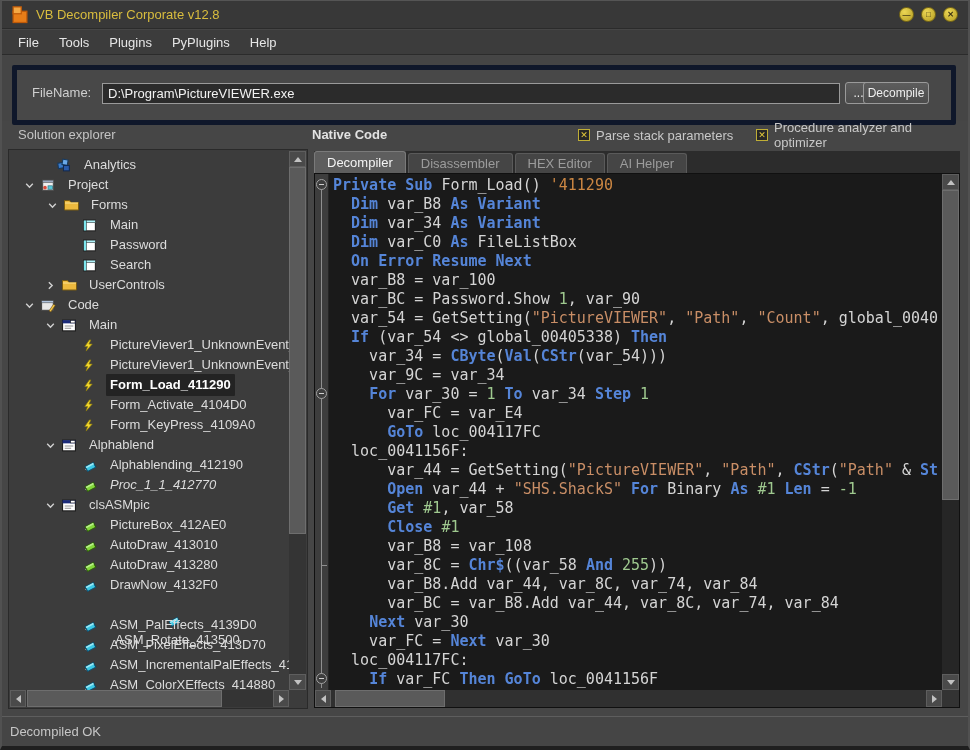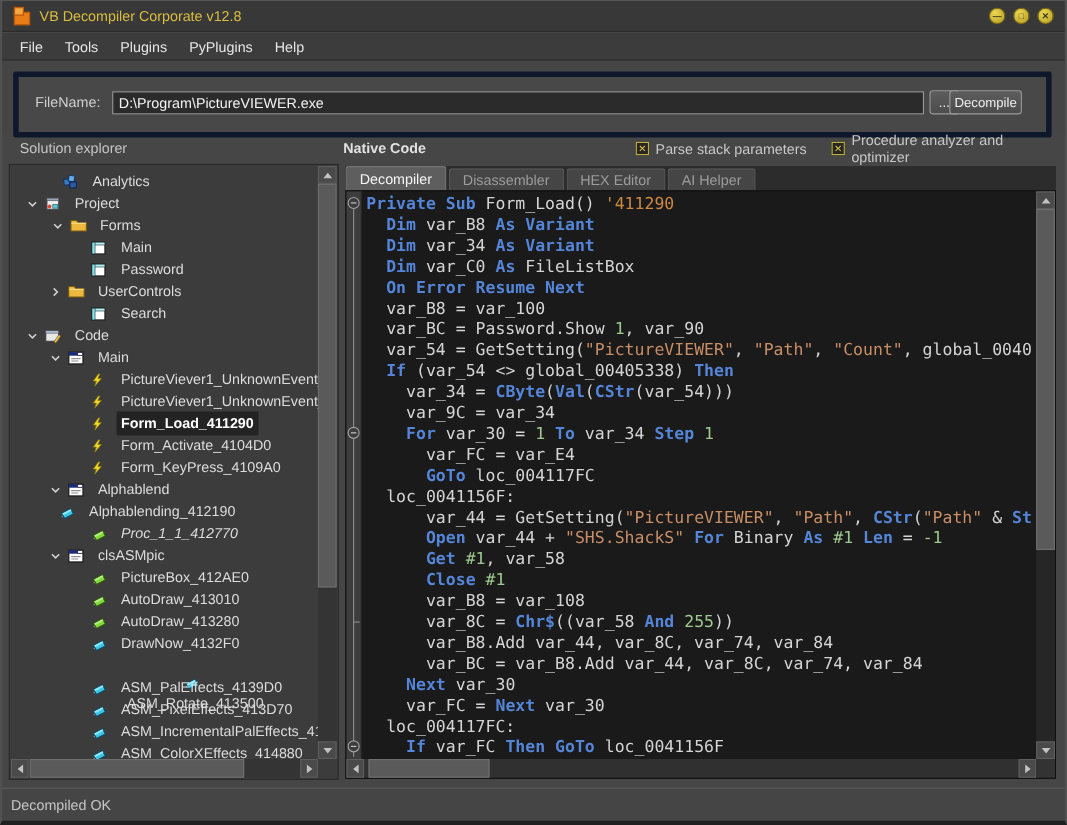--- a/index.html
+++ b/index.html
@@ -185,45 +185,45 @@
           <span class="tree-chevron"></span>
           <span class="tree-icon">
             <svg width="15" height="15" viewBox="0 0 14 14">
               <rect x="1.5" y="2" width="11" height="10" fill="#ffffff" stroke="#222"></rect>
               <rect x="1.5" y="2" width="11" height="2.4" fill="#aef2f8" stroke="#222" stroke-width="0.5"></rect>
               <rect x="1.5" y="2" width="2.6" height="10" fill="#7ee6ee" stroke="#222" stroke-width="0.5"></rect>
             </svg>
           </span>
           <span class="tree-label">Password</span>
         </div>
-        <div class="tree-row" style="padding-left: 35px;">
-          <span class="tree-chevron">
-            <svg width="11" height="11" viewBox="0 0 10 10">
-              <path d="M3.5 2 L6.5 5 L3.5 8" fill="none" stroke="#d0d0d0" stroke-width="1.3"></path>
-            </svg>
-          </span>
-          <span class="tree-icon">
-            <svg width="17" height="14" viewBox="0 0 16 14">
-              <path d="M1 2.5h5l1.5 2H15V12H1z" fill="#ecb93e" stroke="#7a5c10"></path>
-              <path d="M1.5 5h13" stroke="#f8da84" stroke-width="1.2"></path>
-            </svg>
-          </span>
-          <span class="tree-label">UserControls</span>
-        </div>
         <div class="tree-row" style="padding-left: 56px;">
           <span class="tree-chevron"></span>
           <span class="tree-icon">
             <svg width="15" height="15" viewBox="0 0 14 14">
               <rect x="1.5" y="2" width="11" height="10" fill="#ffffff" stroke="#222"></rect>
               <rect x="1.5" y="2" width="11" height="2.4" fill="#aef2f8" stroke="#222" stroke-width="0.5"></rect>
               <rect x="1.5" y="2" width="2.6" height="10" fill="#7ee6ee" stroke="#222" stroke-width="0.5"></rect>
             </svg>
           </span>
           <span class="tree-label">Search</span>
         </div>
+        <div class="tree-row" style="padding-left: 35px;">
+          <span class="tree-chevron">
+            <svg width="11" height="11" viewBox="0 0 10 10">
+              <path d="M3.5 2 L6.5 5 L3.5 8" fill="none" stroke="#d0d0d0" stroke-width="1.3"></path>
+            </svg>
+          </span>
+          <span class="tree-icon">
+            <svg width="17" height="14" viewBox="0 0 16 14">
+              <path d="M1 2.5h5l1.5 2H15V12H1z" fill="#ecb93e" stroke="#7a5c10"></path>
+              <path d="M1.5 5h13" stroke="#f8da84" stroke-width="1.2"></path>
+            </svg>
+          </span>
+          <span class="tree-label">UserControls</span>
+        </div>
         <div class="tree-row" style="padding-left: 14px;">
           <span class="tree-chevron">
             <svg width="11" height="11" viewBox="0 0 10 10">
               <path d="M2 3.5 L5 6.5 L8 3.5" fill="none" stroke="#d0d0d0" stroke-width="1.3"></path>
             </svg>
           </span>
           <span class="tree-icon">
             <svg width="16" height="15" viewBox="0 0 14 14">
               <rect x="1" y="2.5" width="11" height="9" fill="#e8e8e8" stroke="#444"></rect>
               <rect x="1" y="2.5" width="11" height="2" fill="#b0c4de" stroke="#444" stroke-width="0.5"></rect>
@@ -302,21 +302,21 @@
           <span class="tree-icon">
             <svg width="16" height="15" viewBox="0 0 14 14">
               <rect x="1" y="2" width="12" height="10" fill="#ffffff" stroke="#1a1a1a"></rect>
               <rect x="1" y="2" width="12" height="3" fill="#1a2a7a"></rect>
               <rect x="8.6" y="2.4" width="4" height="2.2" fill="#fff" stroke="#1a1a1a" stroke-width="0.5"></rect>
               <path d="M3 7.5h8M3 9.5h6" stroke="#909090" stroke-width="1"></path>
             </svg>
           </span>
           <span class="tree-label">Alphablend</span>
         </div>
-        <div class="tree-row" style="padding-left: 27px;">
+        <div class="tree-row" style="padding-left: 56px;">
           <span class="tree-chevron"></span>
           <span class="tree-icon">
             <svg width="16" height="15" viewBox="0 0 14 14">
               <path d="M2.5 10.5l3.5 1.2" stroke="#9a9a9a" stroke-width="1.1"></path>
               <g transform="rotate(-28 7 8)">
                 <rect x="3" y="6" width="8.5" height="5" fill="#3cc8e4" stroke="#0a4a6a" stroke-width="0.9"></rect>
                 <rect x="3.3" y="6.3" width="7.9" height="1.6" fill="#9ae8f4"></rect>
               </g>
             </svg>
           </span>

